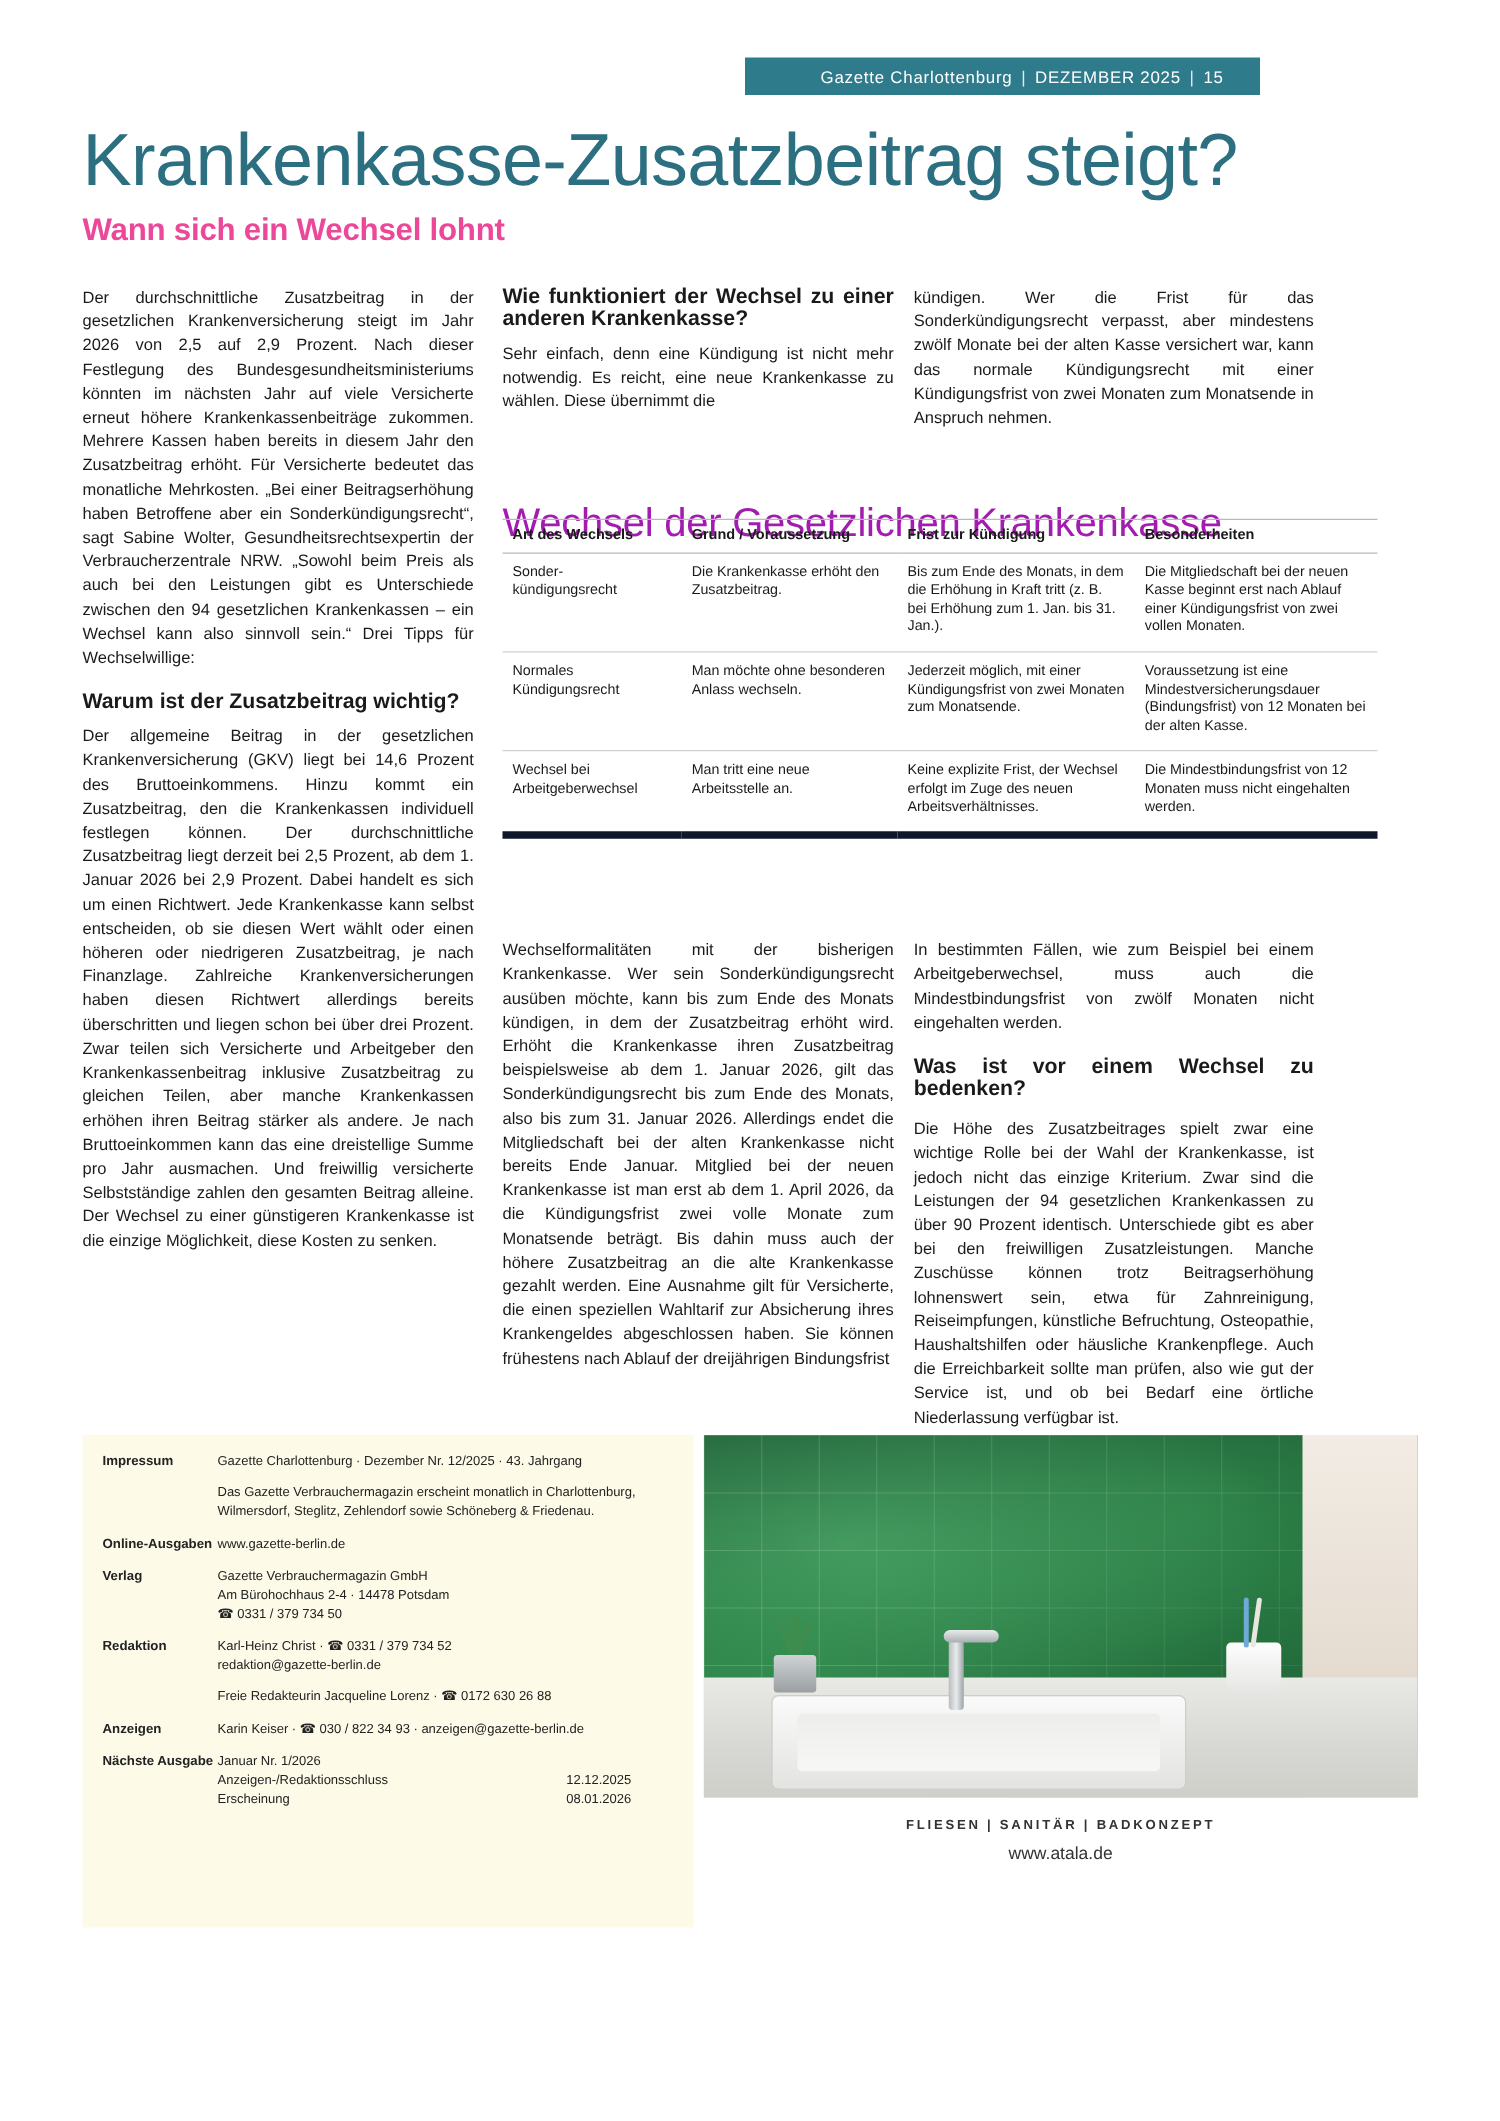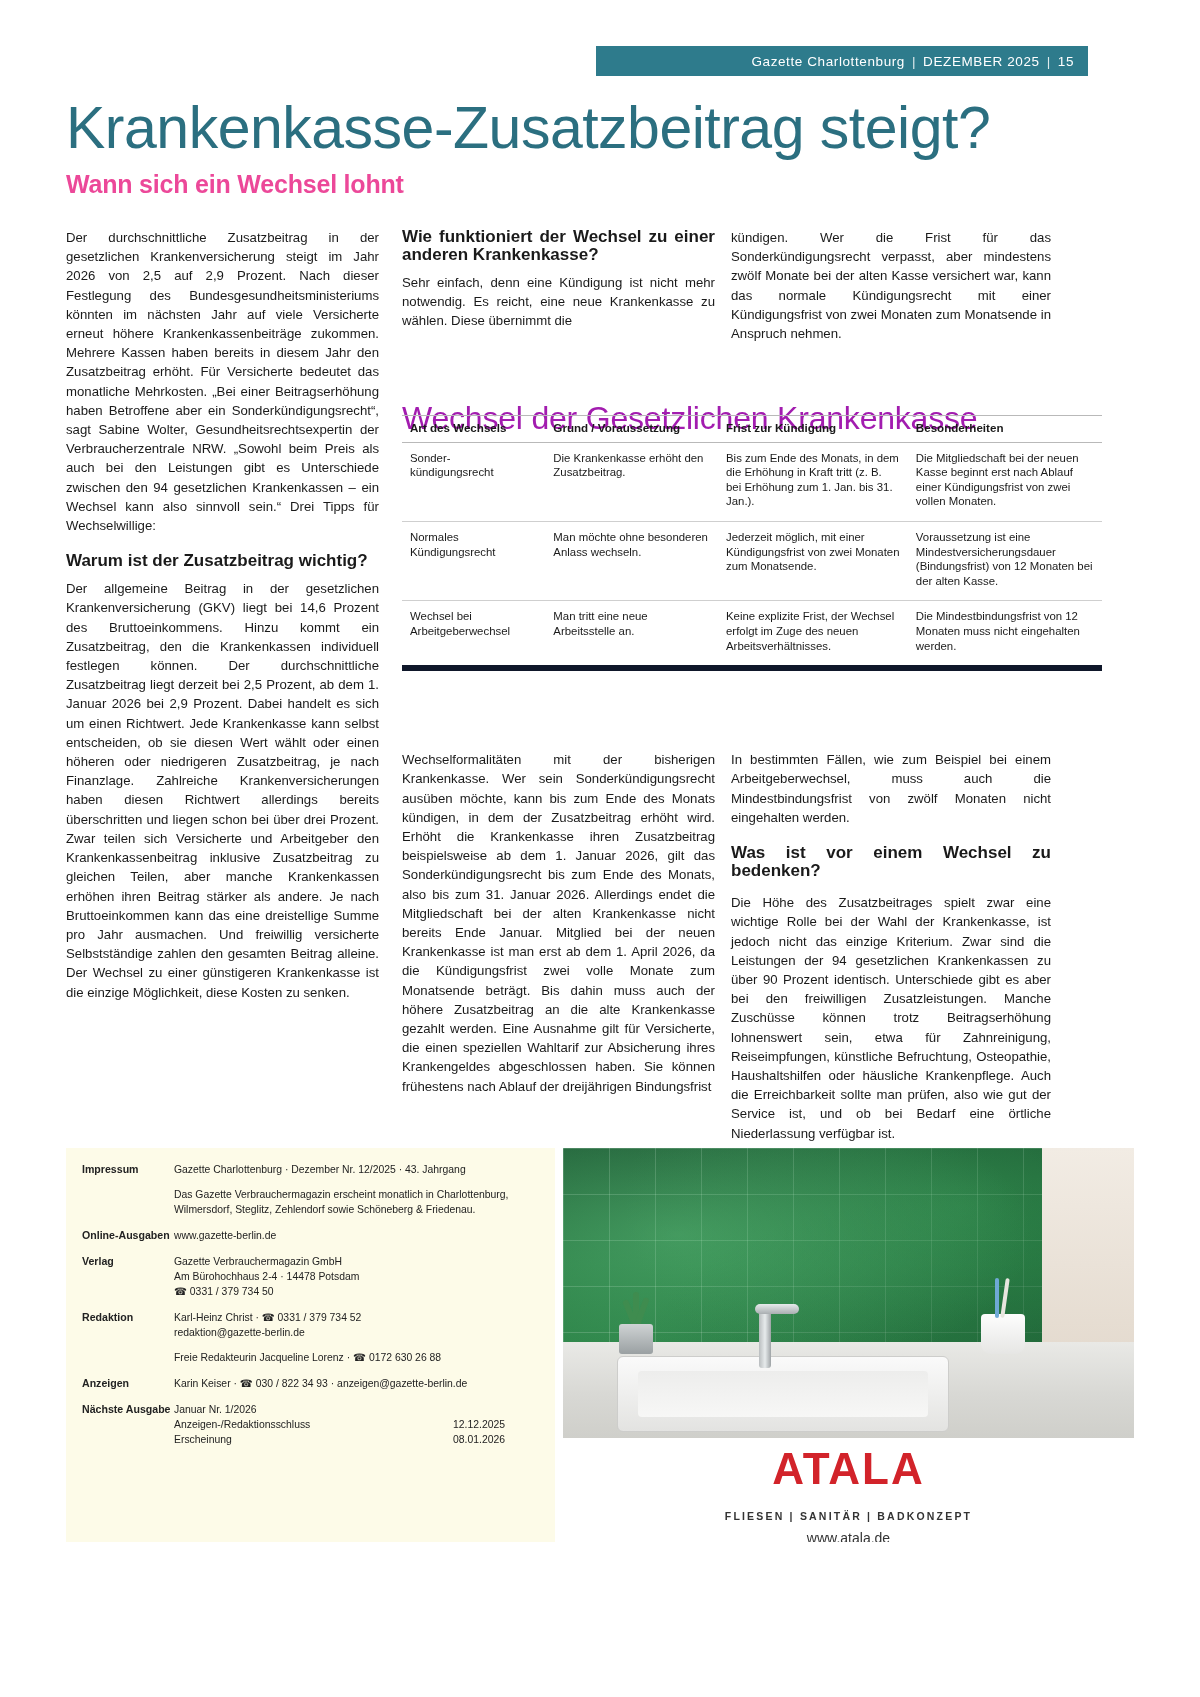--- a/index.html
+++ b/index.html
@@ -8,24 +8,24 @@
     background:#ffffff;
     font-family:"Liberation Sans", sans-serif;
     color:#1a1a1a;
     position:relative;
     overflow:hidden;
   }
   .page{position:relative;width:1200px;height:1697px;}
 
   
   .header-bar{
-    position:absolute;top:46px;left:596px;width:492px;height:30px;
+    position:absolute;top:46px;left:596px;width:412px;height:30px;
     background:#2e7b8c;color:#ffffff;
     display:flex;align-items:center;justify-content:flex-end;
-    padding-right:14px;box-sizing:border-box;
+    padding-right:29px;box-sizing:border-box;
     font-size:13.5px;letter-spacing:.6px;
   }
   .header-bar .sep{margin:0 7px;opacity:.85;}
 
   
   .main-title{
     position:absolute;left:66px;top:96px;width:1070px;
     font-size:59px;line-height:64px;font-weight:400;color:#2b6f80;
     letter-spacing:-.5px;
   }
@@ -302,19 +302,18 @@
         <span class="leaf l3"></span>
         <span class="pot"></span>
       </div>
       <div class="cup"></div>
       <div class="brushes">
           <i></i>
           <i></i>
         </div>
     </div>
     <div class="ad-logo">
-      <div class="logo-word">ATALA</div>
       <div class="logo-sub">FLIESEN | SANITÄR | BADKONZEPT</div>
       <div class="logo-url">www.atala.de</div>
     </div>
   </div>
 
 </div>
 
 </body></html>

